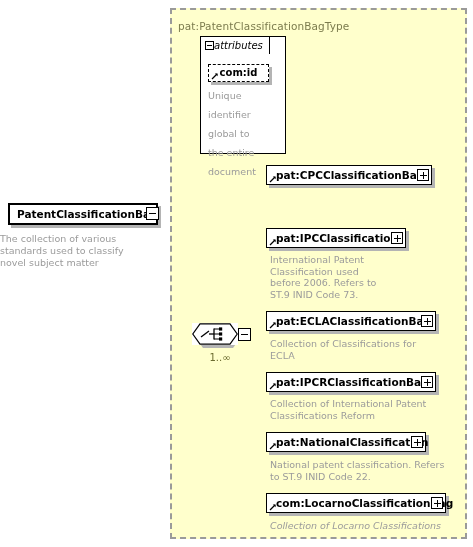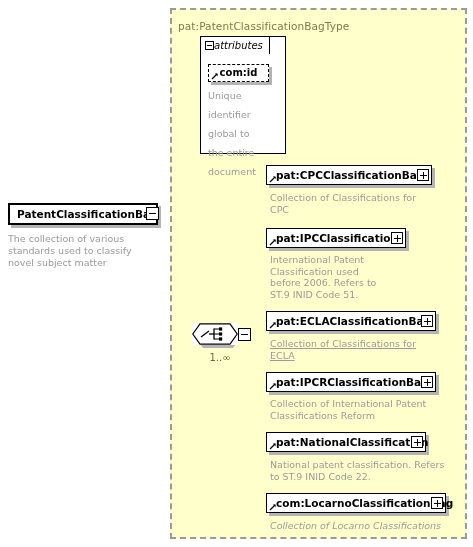--- a/index.html
+++ b/index.html
@@ -68,21 +68,21 @@
   }
   .root-name{
     font-size:10.5px;font-weight:bold;color:#000;padding-left:7px;line-height:1;white-space:nowrap;
   }
   .root-toggle{
     position:absolute;right:-1px;top:4px;width:13px;height:13px;
     background:#fff;border:1px solid #000;box-sizing:border-box;
   }
   .root-toggle::before{content:"";position:absolute;left:2px;top:5px;width:7px;height:1px;background:#000;}
   .root-doc{
-    position:absolute;left:8px;top:233px;width:152px;
+    position:absolute;left:0;top:233px;width:152px;
     font-size:9.5px;line-height:12px;color:#9b9b9b;
   }
 
   
   .choice{position:absolute;left:192px;top:323px;width:52px;height:28px;}
   .choice-shadow{
     position:absolute;left:3px;top:3px;width:46px;height:22px;background:#b4b4b4;
     clip-path:polygon(8px 0,38px 0,46px 11px,38px 22px,8px 22px,0 11px);
   }
   .choice-inner{
@@ -203,47 +203,46 @@
     <div class="el-shadow"></div>
     <div class="el-inner">
       <svg class="el-arrow" viewBox="0 0 8 8">
         <path d="M1,7 L6,2" stroke="#000" stroke-width="1.3" fill="none"></path>
         <path d="M6.6,1.4 L6.6,4.2 L3.8,1.4 Z" fill="#000"></path>
       </svg>
       <span class="el-name">pat:CPCClassificationBag</span>
       <span class="el-toggle"></span>
     </div>
   </div>
-  <div class="el-doc" style="left:270px;top:192px;width:160px;">Collection of Classifications for CPC</div>
 
   <div class="el" style="left:266px;top:228px;width:140px;">
     <div class="el-shadow"></div>
     <div class="el-inner">
       <svg class="el-arrow" viewBox="0 0 8 8">
         <path d="M1,7 L6,2" stroke="#000" stroke-width="1.3" fill="none"></path>
         <path d="M6.6,1.4 L6.6,4.2 L3.8,1.4 Z" fill="#000"></path>
       </svg>
       <span class="el-name">pat:IPCClassification</span>
       <span class="el-toggle"></span>
     </div>
   </div>
-  <div class="el-doc" style="left:270px;top:254px;width:122px;">International Patent Classification used before 2006. Refers to ST.9 INID Code 51.</div>
+  <div class="el-doc" style="left:270px;top:254px;width:122px;">International Patent Classification used before 2006. Refers to ST.9 INID Code 73.</div>
 
   <div class="el" style="left:266px;top:311px;width:170px;">
     <div class="el-shadow"></div>
     <div class="el-inner">
       <svg class="el-arrow" viewBox="0 0 8 8">
         <path d="M1,7 L6,2" stroke="#000" stroke-width="1.3" fill="none"></path>
         <path d="M6.6,1.4 L6.6,4.2 L3.8,1.4 Z" fill="#000"></path>
       </svg>
       <span class="el-name">pat:ECLAClassificationBag</span>
       <span class="el-toggle"></span>
     </div>
   </div>
-  <div class="el-doc" style="left:270px;top:338px;width:160px;text-decoration:underline;">Collection of Classifications for ECLA</div>
+  <div class="el-doc" style="left:270px;top:338px;width:160px;">Collection of Classifications for ECLA</div>
 
   <div class="el" style="left:266px;top:372px;width:170px;">
     <div class="el-shadow"></div>
     <div class="el-inner">
       <svg class="el-arrow" viewBox="0 0 8 8">
         <path d="M1,7 L6,2" stroke="#000" stroke-width="1.3" fill="none"></path>
         <path d="M6.6,1.4 L6.6,4.2 L3.8,1.4 Z" fill="#000"></path>
       </svg>
       <span class="el-name">pat:IPCRClassificationBag</span>
       <span class="el-toggle"></span>

